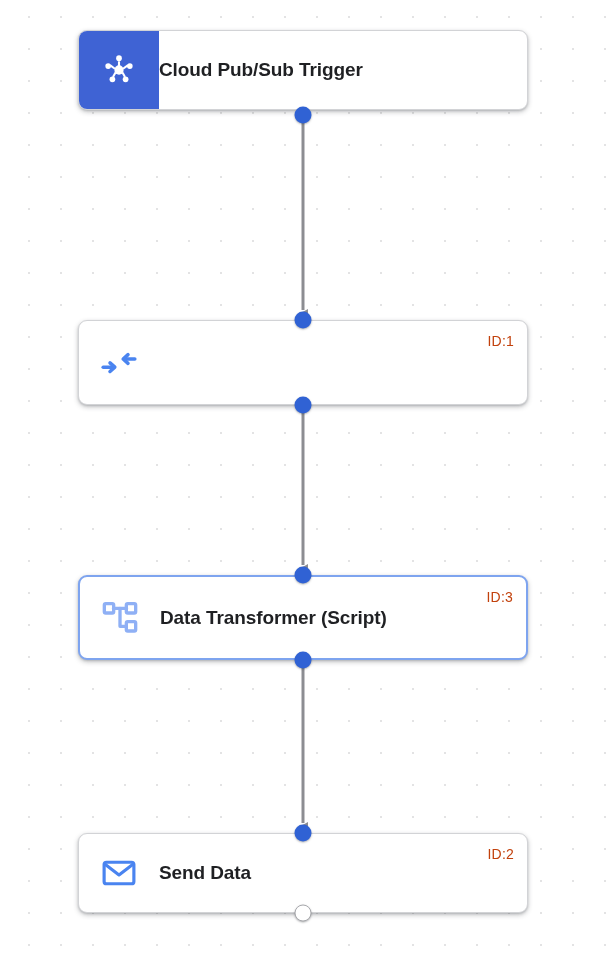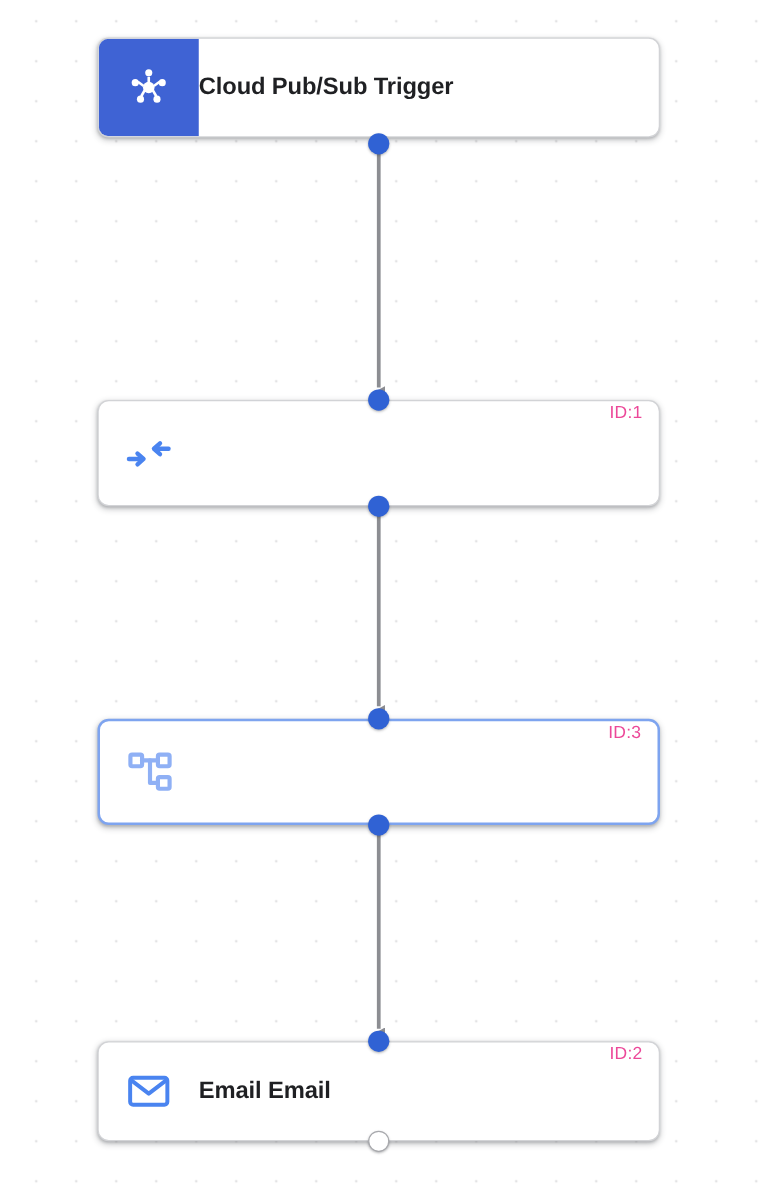--- a/index.html
+++ b/index.html
@@ -68,25 +68,25 @@
     align-items: center;
     font-size: 19px;
     font-weight: bold;
     color: #1f2023;
     letter-spacing: -0.1px;
     white-space: nowrap;
   }
 
   .id-label {
     position: absolute;
-    top: 0;
+    top: 12px;
     right: 13px;
     font-size: 14px;
     font-weight: normal;
-    color: #ec4899;
+    color: #c2410c;
     letter-spacing: 0.2px;
   }
 
   
   .port {
     position: absolute;
     width: 17px;
     height: 17px;
     border-radius: 50%;
     transform: translate(-50%, -50%);
@@ -158,31 +158,32 @@
   <div class="node selected" style="top:575px; height:85px;">
     <div class="icon-cell">
       <svg width="40" height="40" viewBox="0 0 24 24" fill="none" stroke="#8fb0f5" stroke-width="2" stroke-linejoin="round">
         <rect x="2.6" y="3.4" width="5.6" height="5.6" rx="0.8"></rect>
         <rect x="15.8" y="3.4" width="5.6" height="5.6" rx="0.8"></rect>
         <rect x="15.8" y="14.2" width="5.6" height="5.6" rx="0.8"></rect>
         <path d="M8.2 6.2h7.6" stroke-linecap="round"></path>
         <path d="M12 6.2v10.8h3.8" stroke-linecap="round"></path>
       </svg>
     </div>
+    <div class="node-title">Data Transformer (Script)</div>
     <div class="id-label">ID:3</div>
   </div>
 
   <div class="node" style="top:833px; height:80px;">
     <div class="icon-cell">
       <svg width="38" height="38" viewBox="0 0 24 24" fill="none" stroke="#4a84f0" stroke-width="2" stroke-linejoin="round">
         <rect x="2.6" y="5.2" width="18.8" height="13.6" rx="1.5"></rect>
         <path d="M3.4 6.6l8.6 6.6l8.6 -6.6" stroke-linecap="round"></path>
       </svg>
     </div>
-    <div class="node-title">Email Email</div>
+    <div class="node-title">Send Data</div>
     <div class="id-label">ID:2</div>
   </div>
 
   <div class="port filled" style="left:303px; top:115px;"></div>
 
   <div class="port filled" style="left:303px; top:320px;"></div>
   <div class="port filled" style="left:303px; top:405px;"></div>
 
   <div class="port filled" style="left:303px; top:575px;"></div>
   <div class="port filled" style="left:303px; top:660px;"></div>

